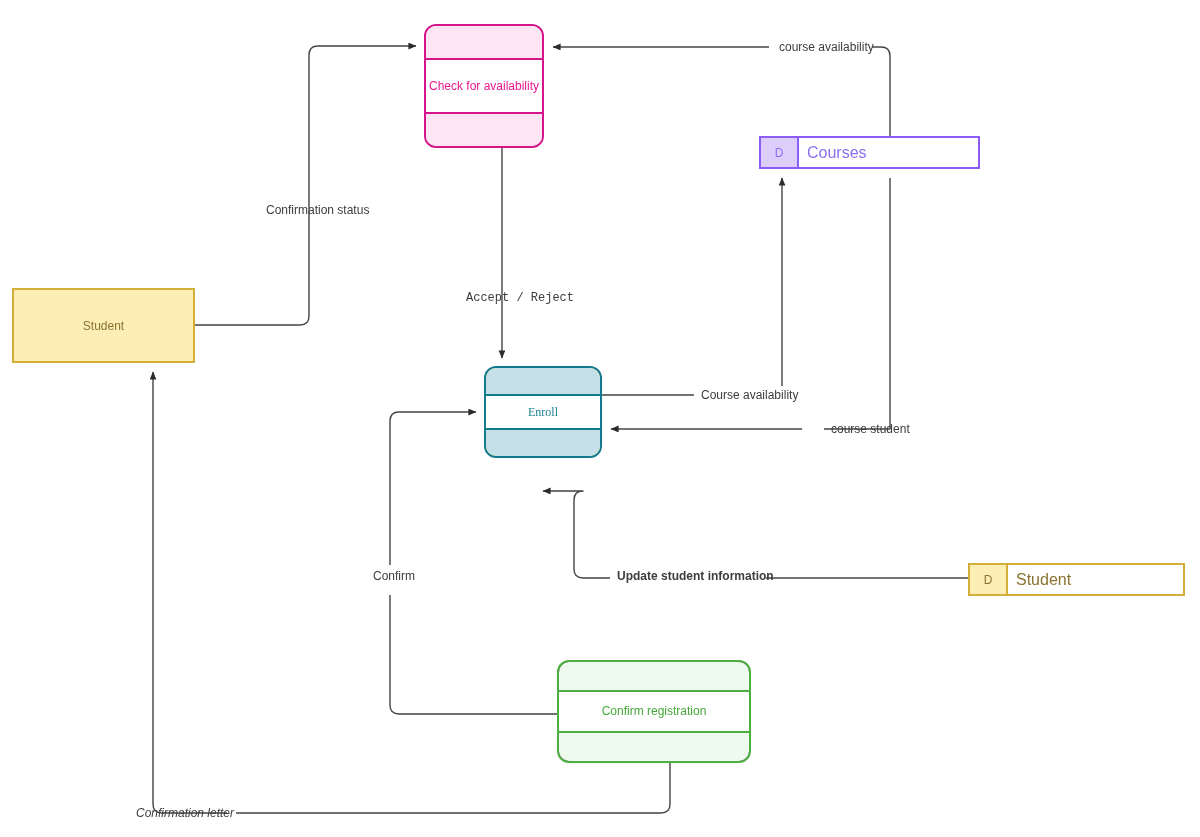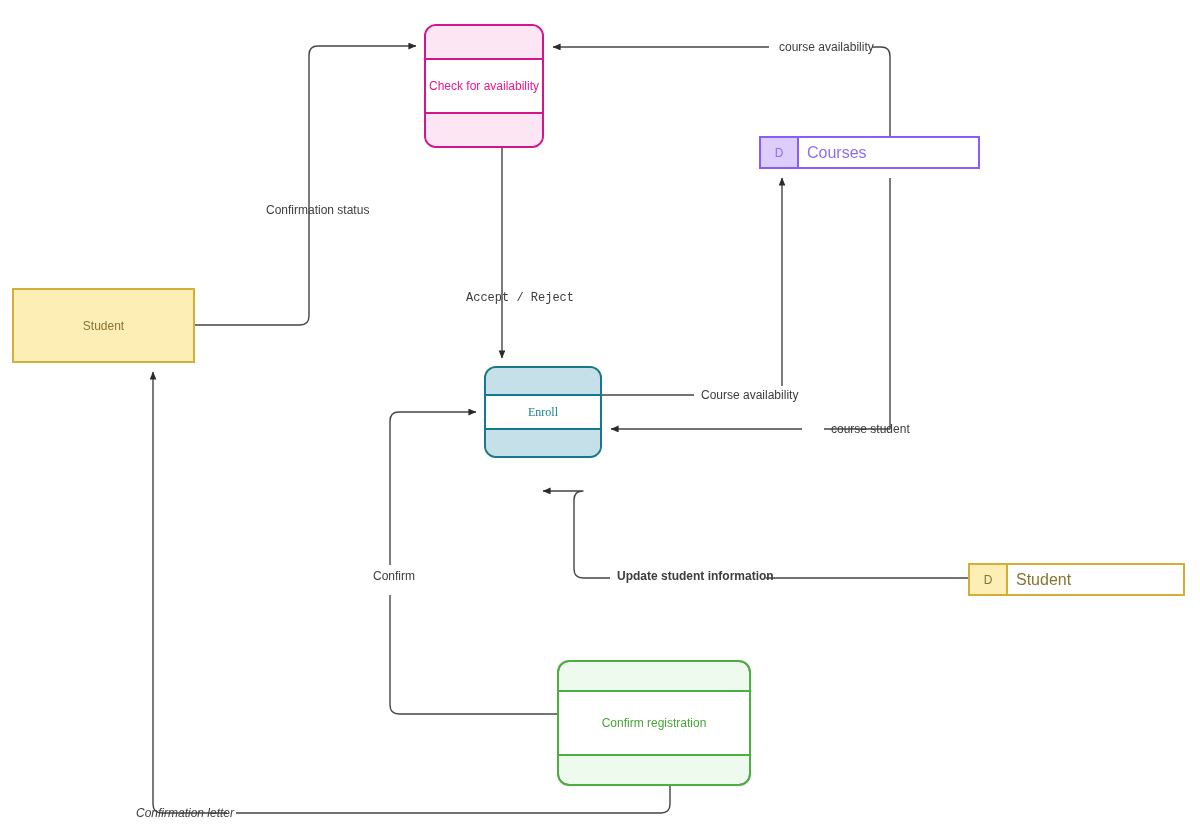--- a/index.html
+++ b/index.html
@@ -154,21 +154,21 @@
   </div>
 
   <div class="process" id="proc-enroll" style="left: 484px; top: 366px; width: 118px; height: 92px; border-color: rgb(19, 121, 141); background: #fde047; font-family: Liberation Serif, serif;">
     <div class="band-top" style="height: 28px; background: rgb(197, 224, 232); border-bottom: 2px solid rgb(19, 121, 141);"></div>
     <div class="band-mid" style="background: rgb(255, 255, 255);">
       <span class="plabel" style="color: rgb(27, 127, 146);">Enroll</span>
     </div>
     <div class="band-bottom" style="height: 28px; background: rgb(197, 224, 232); border-top: 2px solid rgb(19, 121, 141);"></div>
   </div>
 
-  <div class="process" id="proc-confirm-registration" style="left: 557px; top: 660px; width: 194px; height: 126px; border-color: rgb(76, 175, 63); background: #0f172a;">
+  <div class="process" id="proc-confirm-registration" style="left: 557px; top: 660px; width: 194px; height: 103px; border-color: rgb(76, 175, 63); background: #0f172a;">
     <div class="band-top" style="height: 30px; background: rgb(238, 250, 237); border-bottom: 2px solid rgb(76, 175, 63);"></div>
     <div class="band-mid" style="background: rgb(255, 255, 255);">
       <span class="plabel" style="color: rgb(69, 167, 57);">Confirm registration</span>
     </div>
     <div class="band-bottom" style="height: 30px; background: rgb(238, 250, 237); border-top: 2px solid rgb(76, 175, 63);"></div>
   </div>
 
   <div class="entity" id="ent-student" style="left: 12px; top: 288px; width: 183px; height: 75px; background: rgb(253, 238, 181); border-color: rgb(212, 175, 55);">
     <span class="elabel" style="color: rgb(138, 115, 48);">Student</span>
   </div>

